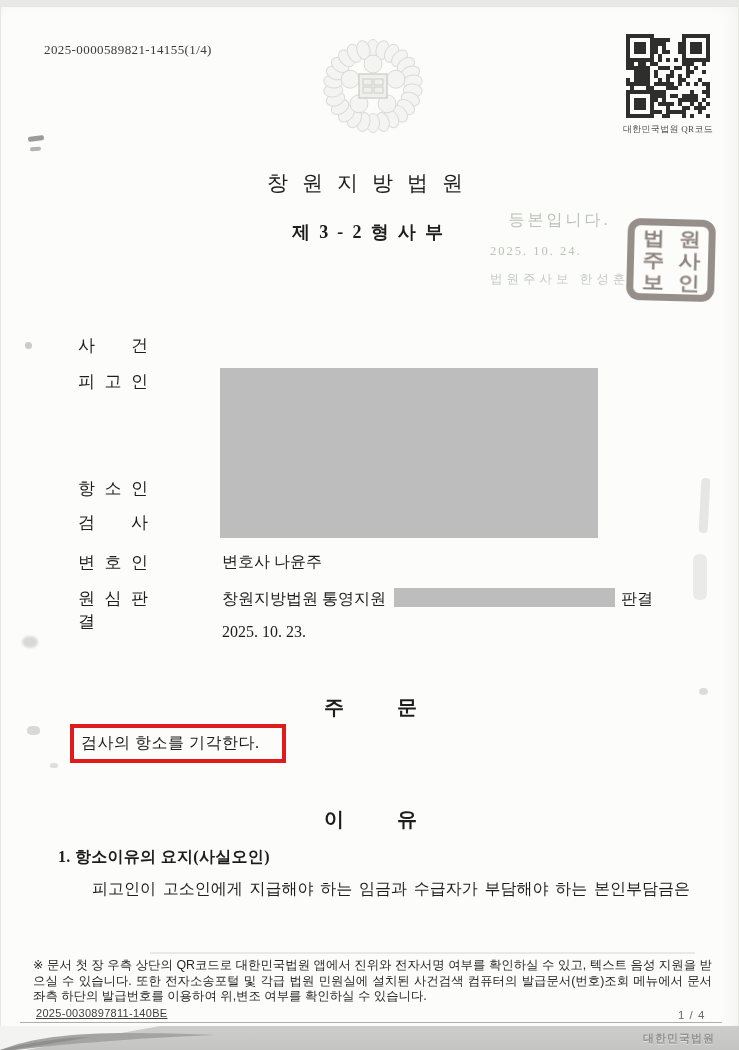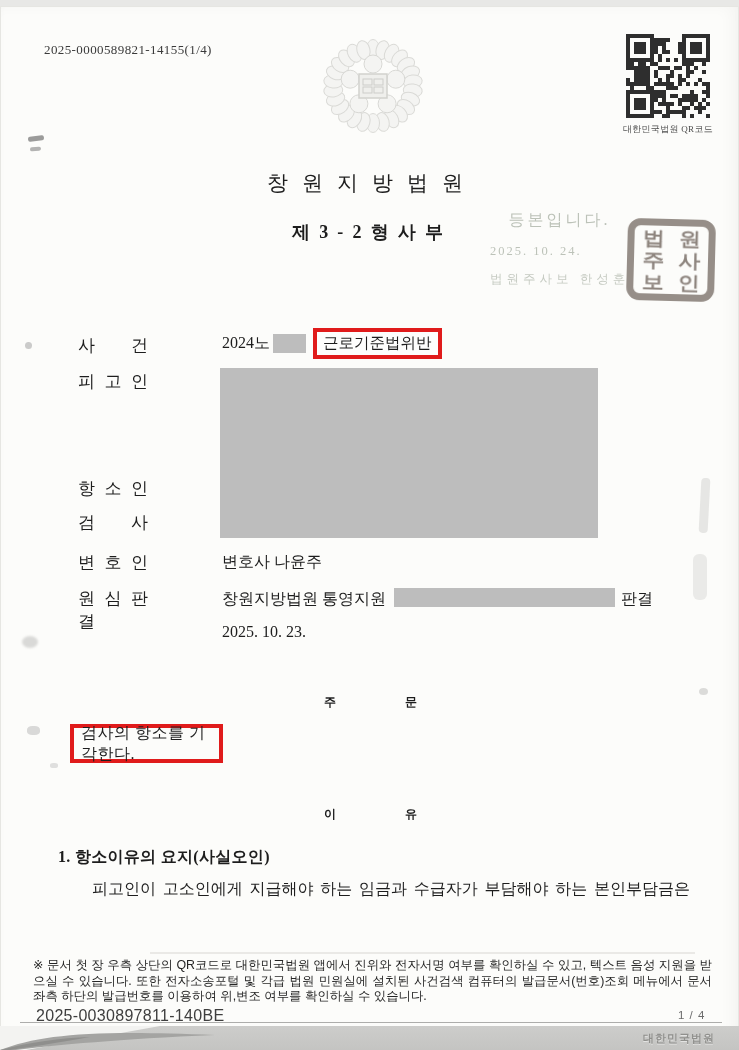--- a/index.html
+++ b/index.html
@@ -39,30 +39,30 @@
   .val{font-size:16px;}
 
   .case-val{left:222px;top:322px;height:30px;display:flex;align-items:center;}
   .redact{background:#bdbdbd;display:inline-block;}
   .redact-sm{width:33px;height:19px;margin:0 4px 0 3px;}
   .charge-box{border:4px solid #e01b1b;padding:1px 6px;font-size:15.5px;margin-left:3px;background:#fdfdfc;}
 
   .redact-lg{left:220px;top:362px;width:378px;height:170px;background:#bdbdbd;}
   .redact-oj{width:221px;height:19px;margin:0 6px -3px 8px;}
 
-  .order-box{left:70px;top:718px;width:153px;height:39px;border:4px solid #e01b1b;box-sizing:border-box;
+  .order-box{left:70px;top:718px;width:216px;height:39px;border:4px solid #e01b1b;box-sizing:border-box;
     display:flex;align-items:center;padding-left:7px;font-size:16px;letter-spacing:.5px;}
 
-  .heading{width:93px;left:324px;font-size:12px;font-weight:bold;}
+  .heading{width:93px;left:324px;font-size:20px;font-weight:bold;}
 
   .item-title{left:58px;top:841px;font-size:16px;font-weight:bold;letter-spacing:.3px;}
   .body-line{left:92px;top:873px;width:598px;font-size:16px;text-align:justify;text-align-last:justify;}
 
   .footnote{left:33px;top:952px;width:679px;font-size:12.4px;line-height:15.6px;color:#262626;text-align:justify;}
-  .issue-number{left:36px;top:1001px;font-size:16px;color:#3e3e3e;letter-spacing:.3px;text-decoration:underline;}
+  .issue-number{left:36px;top:1001px;font-size:11px;color:#3e3e3e;letter-spacing:.3px;text-decoration:underline;}
   .rule{left:20px;top:1016px;width:702px;height:1px;background:#adadab;}
   .page-ind{left:678px;top:1003px;font-size:11.5px;color:#6b6b6b;letter-spacing:1px;}
 
   .footer-bar{left:0;top:1020px;width:739px;height:24px;background:linear-gradient(180deg,#cdcdcb,#c4c4c2);}
   .brand{position:absolute;right:24px;top:5px;font-size:11px;font-weight:bold;color:#90908d;
     letter-spacing:1px;text-shadow:0 1px 0 rgba(255,255,255,.5);}
 
   .art{position:absolute;pointer-events:none;}
   .note-smudge{left:150px;top:946px;width:545px;height:2px;background:#dddcd8;opacity:.6;}
 </style>
@@ -283,25 +283,20 @@
   <div class="abs seal" id="seal">
       <span>법</span>
       <span>원</span>
       <span>주</span>
       <span>사</span>
       <span>보</span>
       <span>인</span>
     </div>
 
   <div class="abs row-label jl" style="top:328px">사 건</div>
-  <div class="abs case-val val">
-    <span>2024노</span>
-    <span class="redact redact-sm"></span>
-    <span class="charge-box">근로기준법위반</span>
-  </div>
 
   <div class="abs row-label jl" style="top:364px">피 고 인</div>
   <div class="abs redact-lg"></div>
 
   <div class="abs row-label jl" style="top:471px">항 소 인</div>
   <div class="abs row-label jl" style="top:505px">검 사</div>
 
   <div class="abs row-label jl" style="top:545px">변 호 인</div>
   <div class="abs val" style="left:222px;top:546px">변호사 나윤주</div>
 

